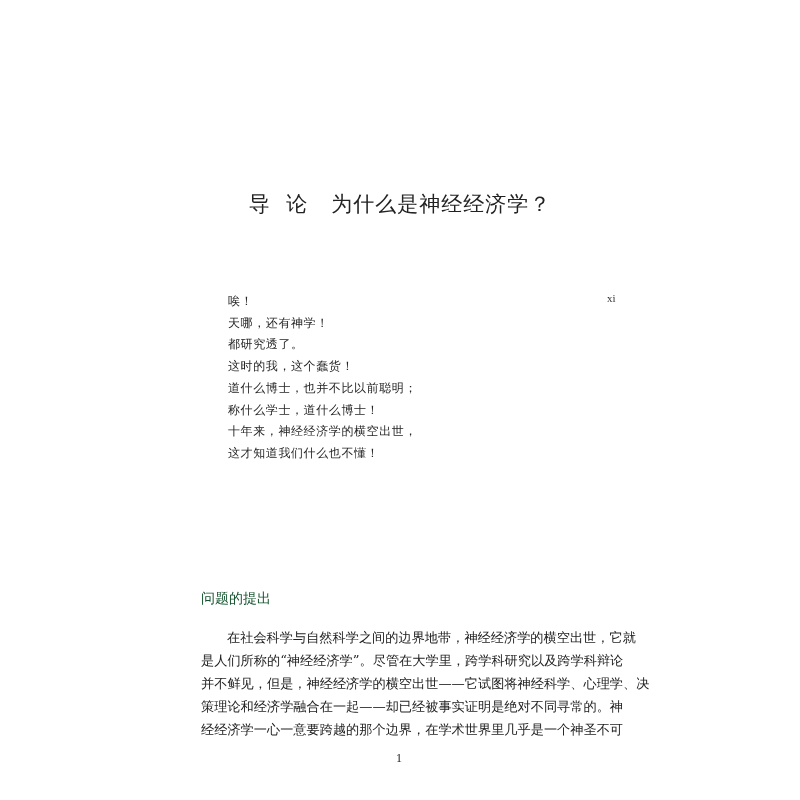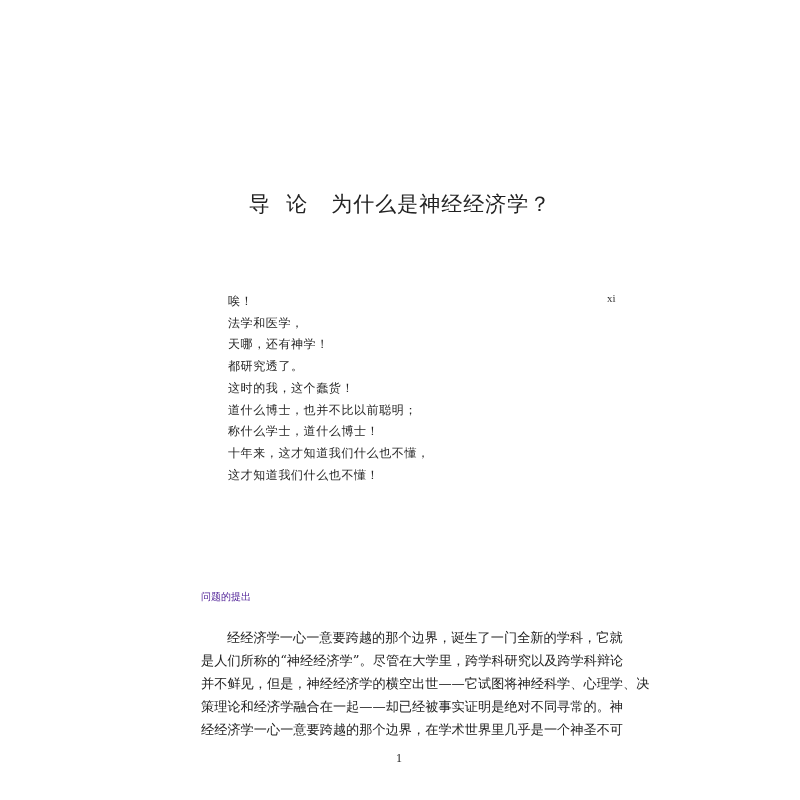--- a/index.html
+++ b/index.html
@@ -59,23 +59,23 @@
     .poem-attribution {
       display: block;
       white-space: nowrap;
       padding-left: 10px;
       letter-spacing: 0.3px;
     }
     .section-heading {
       position: absolute;
       left: 201px;
       top: 574px;
-      font-size: 10px;
+      font-size: 14px;
       font-family: Liberation Serif, serif;
-      color: #4c1d95;
+      color: #14532d;
       margin: 0;
       font-weight: normal;
     }
     .body-text {
       position: absolute;
       left: 201px;
       top: 610px;
       width: 400px;
       font-size: 13.2px;
       line-height: 23px;
@@ -105,34 +105,33 @@
 <body>
 
 <div class="page">
 
   <h1 class="chapter-title">导  论   为什么是神经经济学？</h1>
 
   <span class="margin-note">xi</span>
 
   <div class="poem">
     <span class="poem-line">唉！</span>
-    <span class="poem-line">法学和医学，</span>
     <span class="poem-line">天哪，还有神学！</span>
     <span class="poem-line">都研究透了。</span>
     <span class="poem-line">这时的我，这个蠢货！</span>
     <span class="poem-line">道什么博士，也并不比以前聪明；</span>
     <span class="poem-line">称什么学士，道什么博士！</span>
-    <span class="poem-line">十年来，这才知道我们什么也不懂，</span>
+    <span class="poem-line">十年来，神经经济学的横空出世，</span>
     <span class="poem-line">这才知道我们什么也不懂！</span>
   </div>
 
   <h2 class="section-heading">问题的提出</h2>
 
   <div class="body-text">
-    <span class="body-line indent">经经济学一心一意要跨越的那个边界，诞生了一门全新的学科，它就</span>
+    <span class="body-line indent">在社会科学与自然科学之间的边界地带，神经经济学的横空出世，它就</span>
     <span class="body-line">是人们所称的“神经经济学”。尽管在大学里，跨学科研究以及跨学科辩论</span>
     <span class="body-line">并不鲜见，但是，神经经济学的横空出世——它试图将神经科学、心理学、决</span>
     <span class="body-line">策理论和经济学融合在一起——却已经被事实证明是绝对不同寻常的。神</span>
     <span class="body-line">经经济学一心一意要跨越的那个边界，在学术世界里几乎是一个神圣不可</span>
   </div>
 
   <span class="page-number">1</span>
 
 </div>
 

